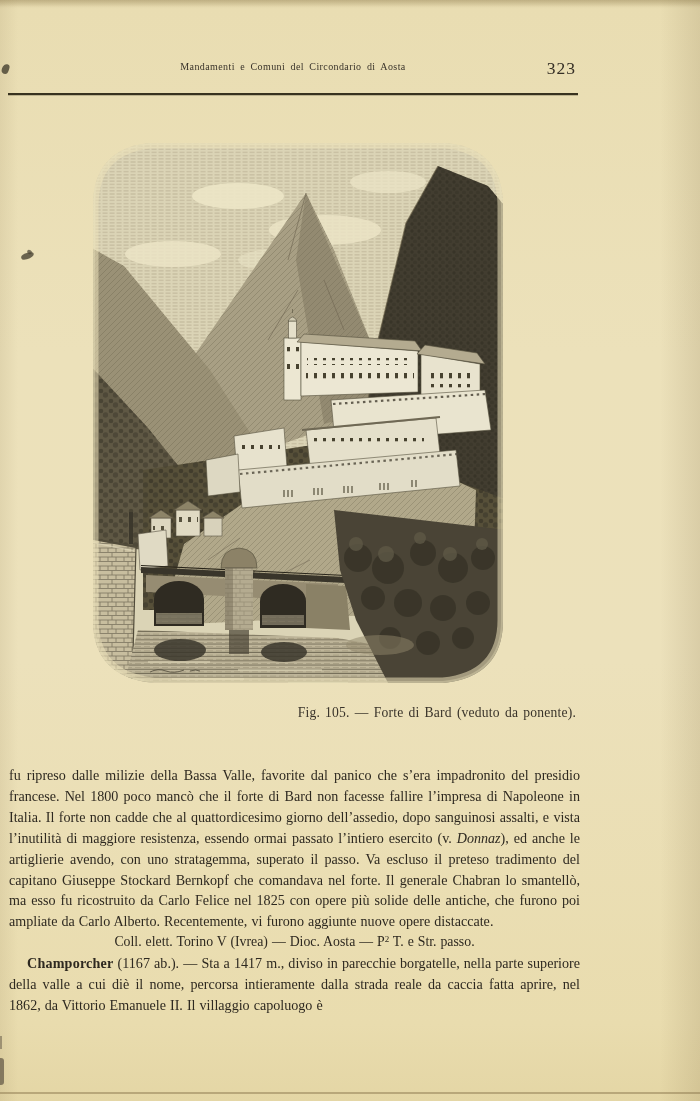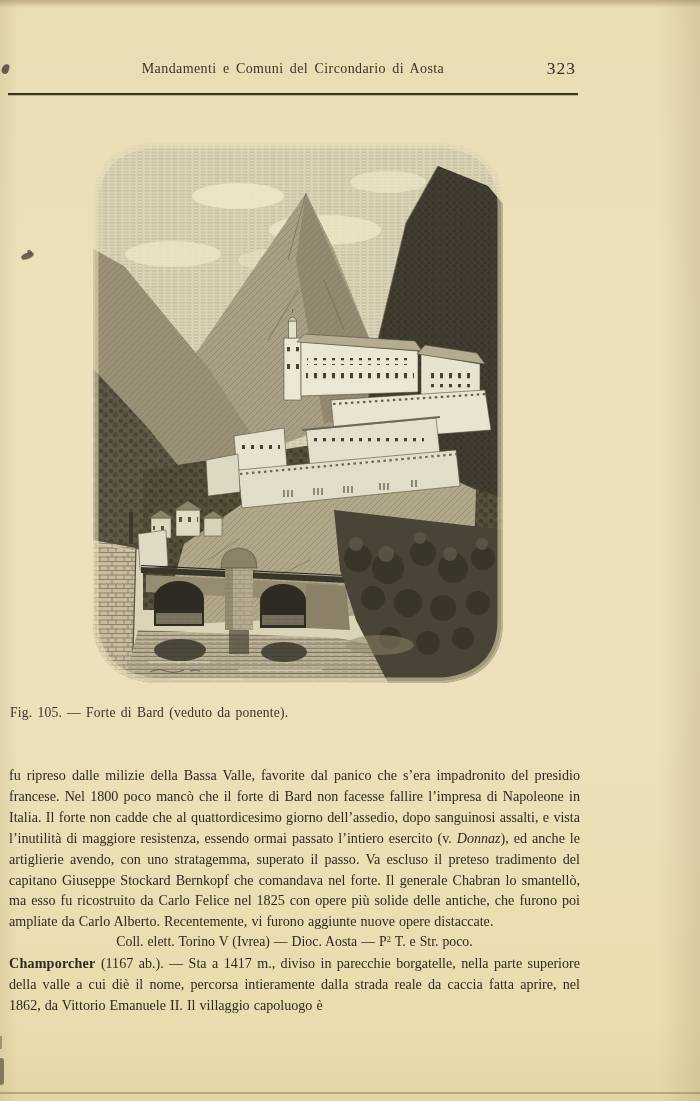--- a/index.html
+++ b/index.html
@@ -6,33 +6,33 @@
   .page{
     position:relative;width:700px;height:1101px;overflow:hidden;
     font-family:"Liberation Serif","DejaVu Serif",serif;color:#2e2920;
     background:
       linear-gradient(90deg, rgba(120,100,60,.10) 0px, rgba(120,100,60,0) 18px, rgba(120,100,60,0) 660px, rgba(120,100,60,.16) 700px),
       linear-gradient(180deg, #d9cc9f 0px, #e9ddb2 9px, #ece1ba 32%, #ece1bb 60%, #e9dcae 93%, #e4d6a5 100%);
   }
   .page::before{content:"";position:absolute;left:0;top:0;right:0;height:7px;
     background:linear-gradient(180deg, rgba(130,110,65,.30), rgba(130,110,65,0));pointer-events:none;}
   .page-header{position:absolute;top:61px;left:10px;width:566px;height:24px;}
-  .header-title{display:block;text-align:center;font-size:14px;letter-spacing:.4px;word-spacing:2.5px;color:#39332a;}
+  .header-title{display:block;text-align:center;font-size:10px;letter-spacing:.4px;word-spacing:2.5px;color:#39332a;}
   .page-number{position:absolute;right:0px;top:-3px;font-size:17.5px;letter-spacing:1px;color:#352f26;}
   .header-rule{position:absolute;top:93px;left:8px;width:570px;height:2px;background:#38321f;
     box-shadow:0 1px 0 rgba(56,50,31,.25);}
   .engraving{position:absolute;top:138px;left:88px;width:420px;height:550px;margin:0;}
-  .caption{position:absolute;top:705px;left:10px;width:566px;text-align:left;
+  .caption{position:absolute;top:705px;left:10px;width:566px;text-align:right;
     font-size:13.6px;letter-spacing:.2px;word-spacing:1.5px;color:#39332a;}
   .body-text{position:absolute;top:765px;left:9px;width:571px;
     font-size:14.1px;line-height:20.9px;text-align:justify;word-spacing:.5px;color:#2e2920;}
   .body-text p{margin:0;}
   .p-coll{text-align:center;font-size:13.8px;}
   .p-coll sup{font-size:9px;line-height:0;vertical-align:4px;}
-  .p-champ b{letter-spacing:.2px;}
+  .p-champ b{letter-spacing:.2px;margin-left:18px;}
   .speck{position:absolute;pointer-events:none;}
   .s1{top:64px;left:2px;width:7px;height:10px;background:#45402f;opacity:.8;border-radius:60% 40% 50% 50%;transform:rotate(18deg);}
   .s2{top:253px;left:21px;width:13px;height:6px;background:#4a4333;opacity:.8;border-radius:50% 30% 60% 40%;transform:rotate(-14deg);}
   .s2b{top:250px;left:27px;width:5px;height:4px;background:#4a4333;opacity:.7;border-radius:50%;transform:rotate(30deg);}
   .s3{top:1058px;left:0;width:4px;height:27px;background:#5e5443;opacity:.7;border-radius:0 3px 3px 0;}
   .s4{top:1036px;left:0;width:2px;height:13px;background:#6a5f4c;opacity:.55;}
   .bottom-line{position:absolute;top:1092px;left:0;width:700px;height:2px;background:rgba(140,120,78,.5);}
 </style>
 </head>
 <body>
@@ -237,21 +237,21 @@
         <path d="M62,5 L358,5 Q415,11 415,68 L415,482 Q415,539 355,545 L66,545 Q5,539 5,482 L5,68 Q5,11 62,5 Z" fill="none" stroke="#ece1ba" stroke-width="11" opacity="0.55"></path>
         <path d="M62,5 L358,5 Q415,11 415,68 L415,482 Q415,539 355,545 L66,545 Q5,539 5,482 L5,68 Q5,11 62,5 Z" fill="none" stroke="#ece1ba" stroke-width="4" opacity="0.35"></path>
       </g>
     </svg>
   </figure>
 
   <div class="caption">Fig. 105. — Forte di Bard (veduto da ponente).</div>
 
   <main class="body-text">
     <p class="para"><span>fu ripreso dalle milizie della Bassa Valle, favorite dal panico che s’era impadronito del presidio francese. Nel 1800 poco mancò che il forte di Bard non facesse fallire l’impresa di Napoleone in Italia. Il forte non cadde che al quattordicesimo giorno dell’assedio, dopo sanguinosi assalti, e vista l’inutilità di maggiore resistenza, essendo ormai passato l’intiero esercito (v. </span><i>Donnaz</i><span>), ed anche le artiglierie avendo, con uno stratagemma, superato il passo. Va escluso il preteso tradimento del capitano Giuseppe Stockard Bernkopf che comandava nel forte. Il generale Chabran lo smantellò, ma esso fu ricostruito da Carlo Felice nel 1825 con opere più solide delle antiche, che furono poi ampliate da Carlo Alberto. Recentemente, vi furono aggiunte nuove opere distaccate.</span></p>
-    <p class="para p-coll"><span>Coll. elett. Torino V (Ivrea) — Dioc. Aosta — P</span><sup>2</sup><span> T. e Str. poco.</span></p>
+    <p class="para p-coll"><span>Coll. elett. Torino V (Ivrea) — Dioc. Aosta — P</span><sup>2</sup><span> T. e Str. passo.</span></p>
     <p class="para p-champ"><b>Champorcher</b><span> (1167 ab.). — Sta a 1417 m., diviso in parecchie borgatelle, nella parte superiore della valle a cui diè il nome, percorsa intieramente dalla strada reale da caccia fatta aprire, nel 1862, da Vittorio Emanuele II. Il villaggio capoluogo è</span></p>
   </main>
 
   <div class="speck s1"></div>
   <div class="speck s2"></div>
   <div class="speck s2b"></div>
   <div class="speck s3"></div>
   <div class="speck s4"></div>
   <div class="bottom-line"></div>
 

